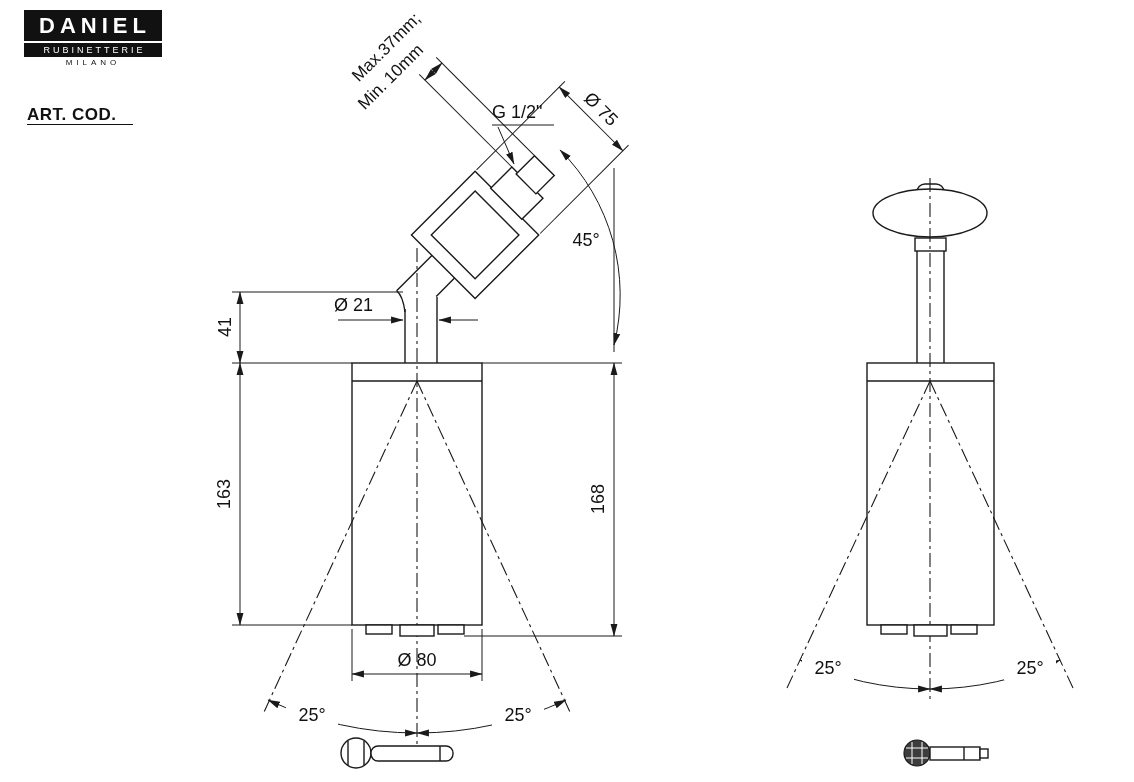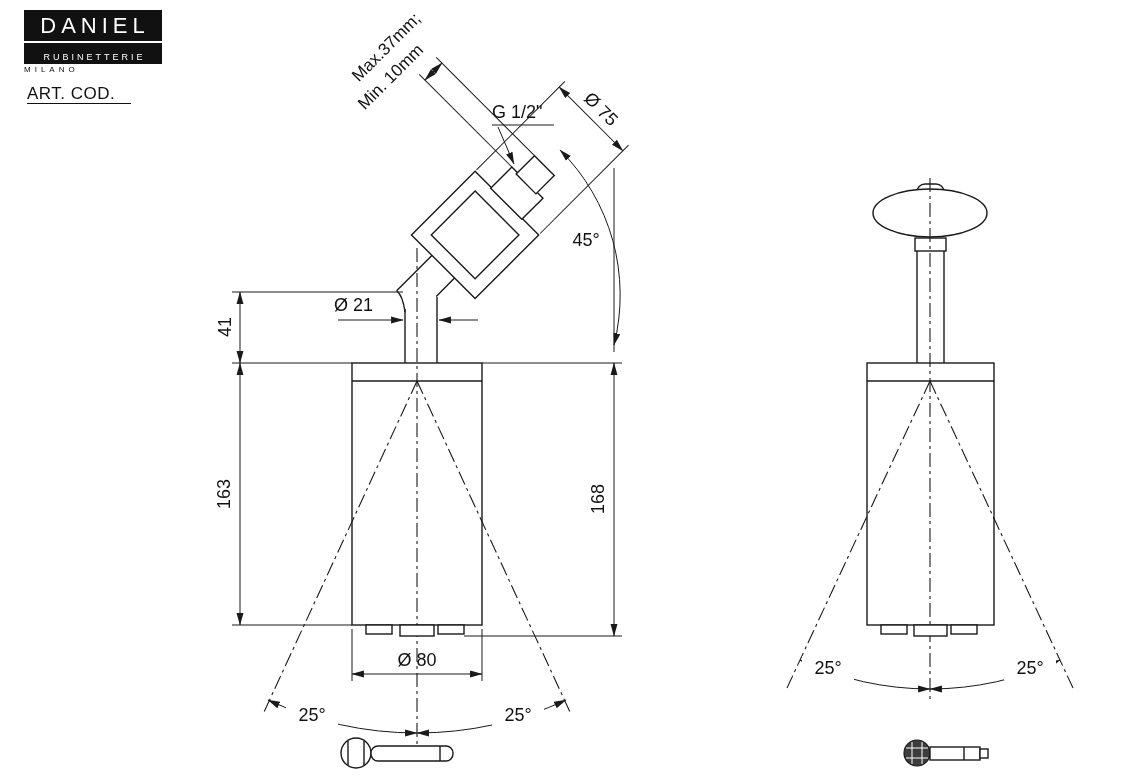--- a/index.html
+++ b/index.html
@@ -1,24 +1,24 @@
 <!DOCTYPE html>
 <html><head>
 <meta charset="utf-8">
 <style>
   html,body{margin:0;padding:0;background:#fff;}
   #stage{position:relative;width:1134px;height:782px;background:#fff;overflow:hidden;
          font-family:"Liberation Sans",sans-serif;color:#111;}
   .logo{position:absolute;left:24px;top:10px;width:138px;}
-  .logo-main{background:#111;color:#fff;font-weight:normal;font-size:22px;letter-spacing:5px;
+  .logo-main{background:#111;color:#fff;font-weight:bold;font-size:22px;letter-spacing:5px;
              text-align:center;padding:3px 0 2px 4px;}
   .logo-sub{background:#111;color:#fff;font-size:9px;letter-spacing:3px;text-align:center;
-            padding:9px 0 2px 3px;margin-top:2px;}
-  .logo-city{color:#111;font-size:8px;letter-spacing:4px;margin-top:1px;}
-  .art-label{position:absolute;left:27px;top:84px;font-size:17px;}
+            padding:2px 0 2px 3px;margin-top:2px;}
+  .logo-city{color:#111;font-size:8px;letter-spacing:4px;text-align:center;margin-top:1px;}
+  .art-label{position:absolute;left:27px;top:105px;font-size:17px;font-weight:bold;}
   .art-label span{border-bottom:1.5px solid #111;padding-right:16px;letter-spacing:0.5px;}
   .art-code{position:absolute;left:24px;top:124px;font-size:30px;font-weight:bold;letter-spacing:1px;}
   svg{position:absolute;left:0;top:0;}
   .outline{stroke:#1a1a1a;stroke-width:1.4;fill:none;}
   .solid{stroke:#1a1a1a;stroke-width:1.4;fill:#fff;}
   .dimline{stroke:#1a1a1a;stroke-width:1;fill:none;}
   .cdash{stroke:#1a1a1a;stroke-width:1.1;fill:none;stroke-dasharray:14 4 3 4;}
   .mask{fill:#fff;stroke:none;}
   .dtxt{font:18px "Liberation Sans",sans-serif;fill:#111;}
   .dtxt-s{font:17px "Liberation Sans",sans-serif;fill:#111;}

